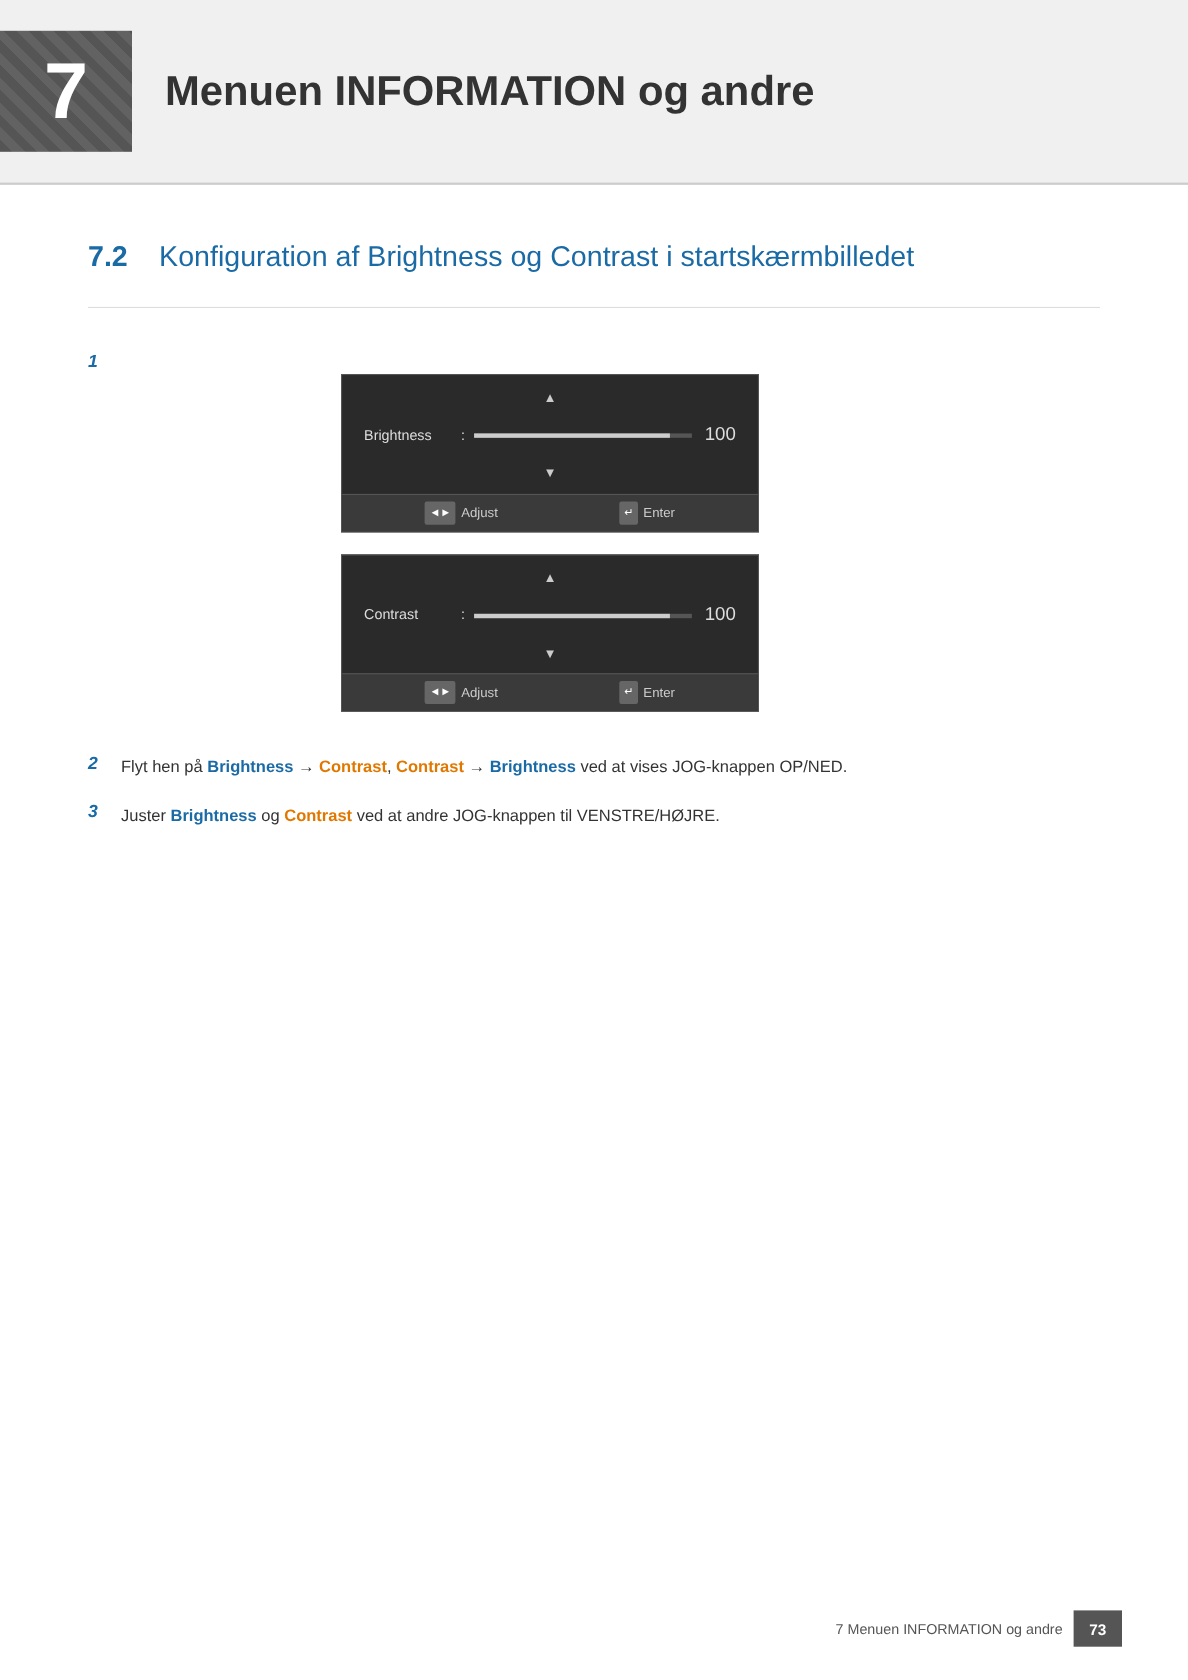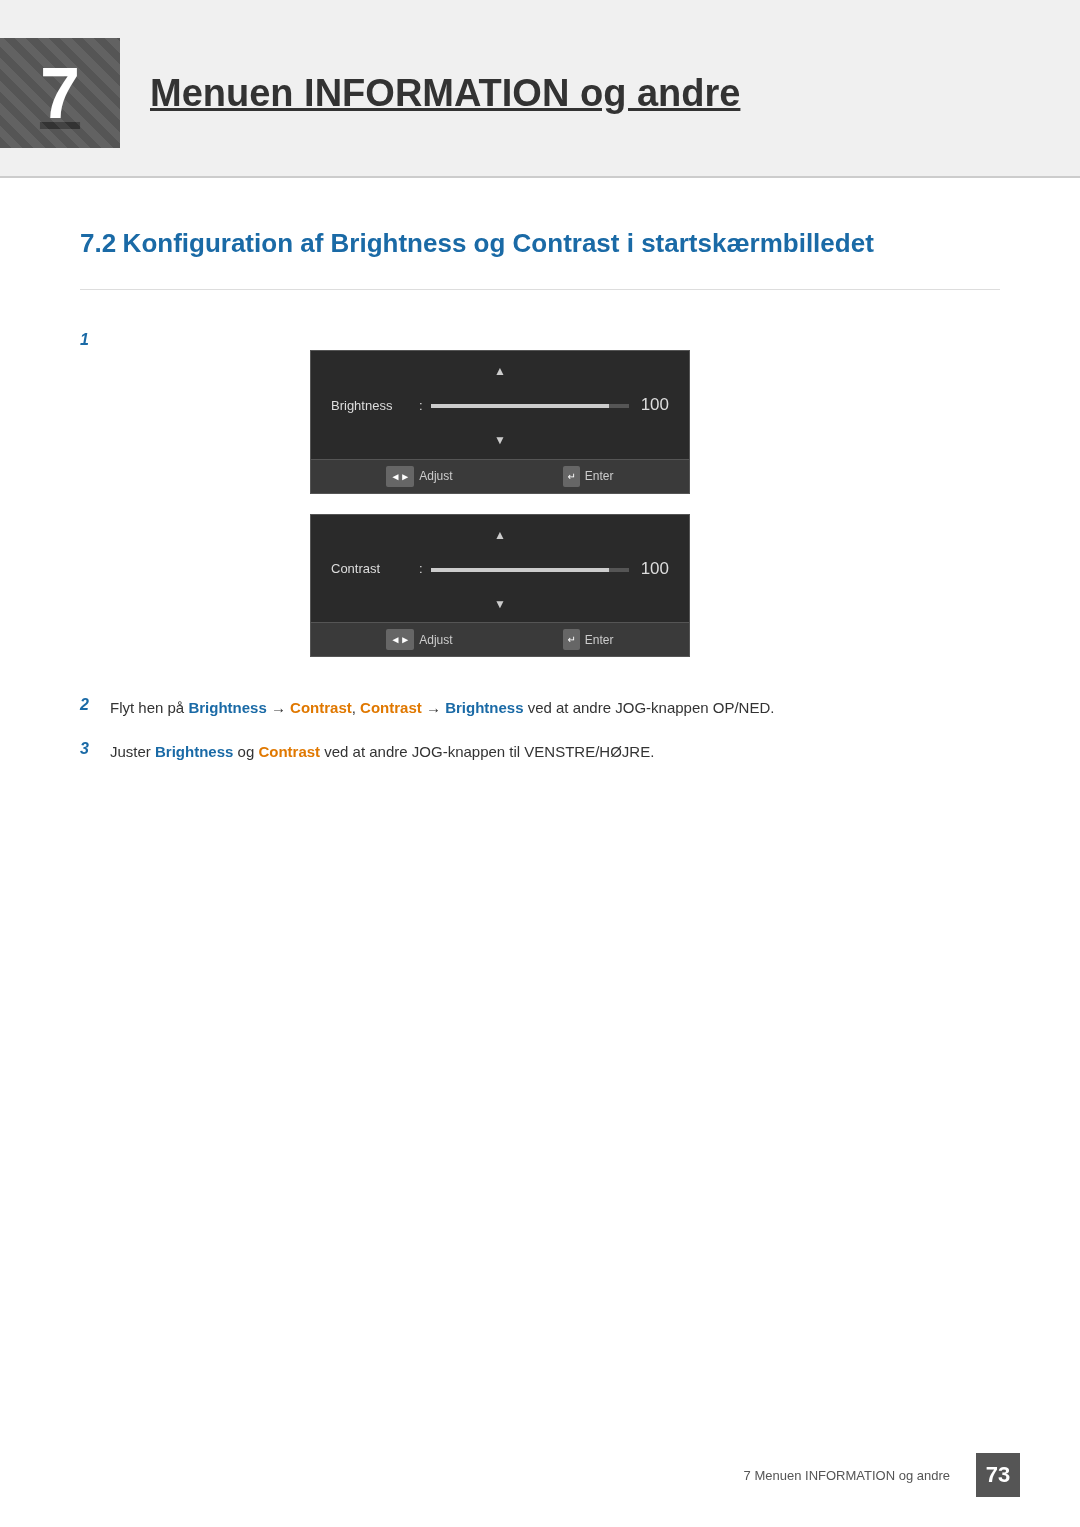--- a/index.html
+++ b/index.html
@@ -13,26 +13,25 @@
       min-height: 1527px;
       background: #ffffff;
       font-family: Arial, sans-serif;
       color: #333333;
       position: relative;
     }
 
     
     .header-section {
       background: #f0f0f0;
-      padding: 38px 60px 28px 0;
+      padding: 28px 60px 28px 0;
       display: flex;
       align-items: center;
       margin-bottom: 50px;
       border-bottom: 2px solid #cccccc;
-      text-decoration: underline;
     }
 
     .chapter-number-box {
       background: #555555;
       color: #ffffff;
       font-size: 72px;
       font-weight: bold;
       width: 120px;
       height: 110px;
       display: flex;
@@ -77,24 +76,24 @@
 
     .section-number {
       font-size: 26px;
       font-weight: bold;
       color: #1a6aa6;
       display: inline;
     }
 
     .section-title-text {
       font-size: 26px;
-      font-weight: bold;
+      font-weight: normal;
       color: #1a6aa6;
       display: inline;
-      margin-left: 2px;
+      margin-left: 24px;
     }
 
     
     .body-text {
       font-size: 15px;
       line-height: 1.7;
       color: #333333;
       margin-bottom: 20px;
     }
 
@@ -233,36 +232,36 @@
       gap: 2px;
     }
 
     
     .page-footer {
       position: absolute;
       bottom: 30px;
       right: 60px;
       display: flex;
       align-items: center;
-      gap: 16px;
+      gap: 0;
     }
 
     .footer-text {
       font-size: 13px;
       color: #555555;
       margin-right: 10px;
     }
 
     .footer-page-number {
       background: #555555;
       color: #ffffff;
-      font-size: 22px;
+      font-size: 14px;
       font-weight: bold;
       width: 44px;
-      height: 44px;
+      height: 33px;
       display: flex;
       align-items: center;
       justify-content: center;
     }
 
     .divider-line {
       border: none;
       border-top: 1px solid #dddddd;
       margin: 0 0 40px 0;
     }
@@ -348,21 +347,21 @@
 
       </div>
     </div>
   </div>
 
   <div class="step">
     <div class="step-number">
       <span>2</span>
     </div>
     <div class="step-text">
-      <span>Flyt hen på </span><span class="highlight-blue">Brightness</span><span> → </span><span class="highlight-orange">Contrast</span><span>,</span><span class="highlight-orange"> Contrast</span><span> → </span><span class="highlight-blue">Brightness</span><span> ved at andre JOG-knappen OP/NED.</span>
+      <span>Flyt hen på </span><span class="highlight-blue">Brightness</span><span> → </span><span class="highlight-orange">Contrast</span><span>,</span><span class="highlight-orange"> Contrast</span><span> → </span><span class="highlight-blue">Brightness</span><span> ved at vises JOG-knappen OP/NED.</span>
     </div>
   </div>
 
   <div class="step">
     <div class="step-number">
       <span>3</span>
     </div>
     <div class="step-text">
       <span>Juster </span><span class="highlight-blue">Brightness</span><span> og </span><span class="highlight-orange">Contrast</span><span> ved at andre JOG-knappen til VENSTRE/HØJRE.</span>
     </div>

